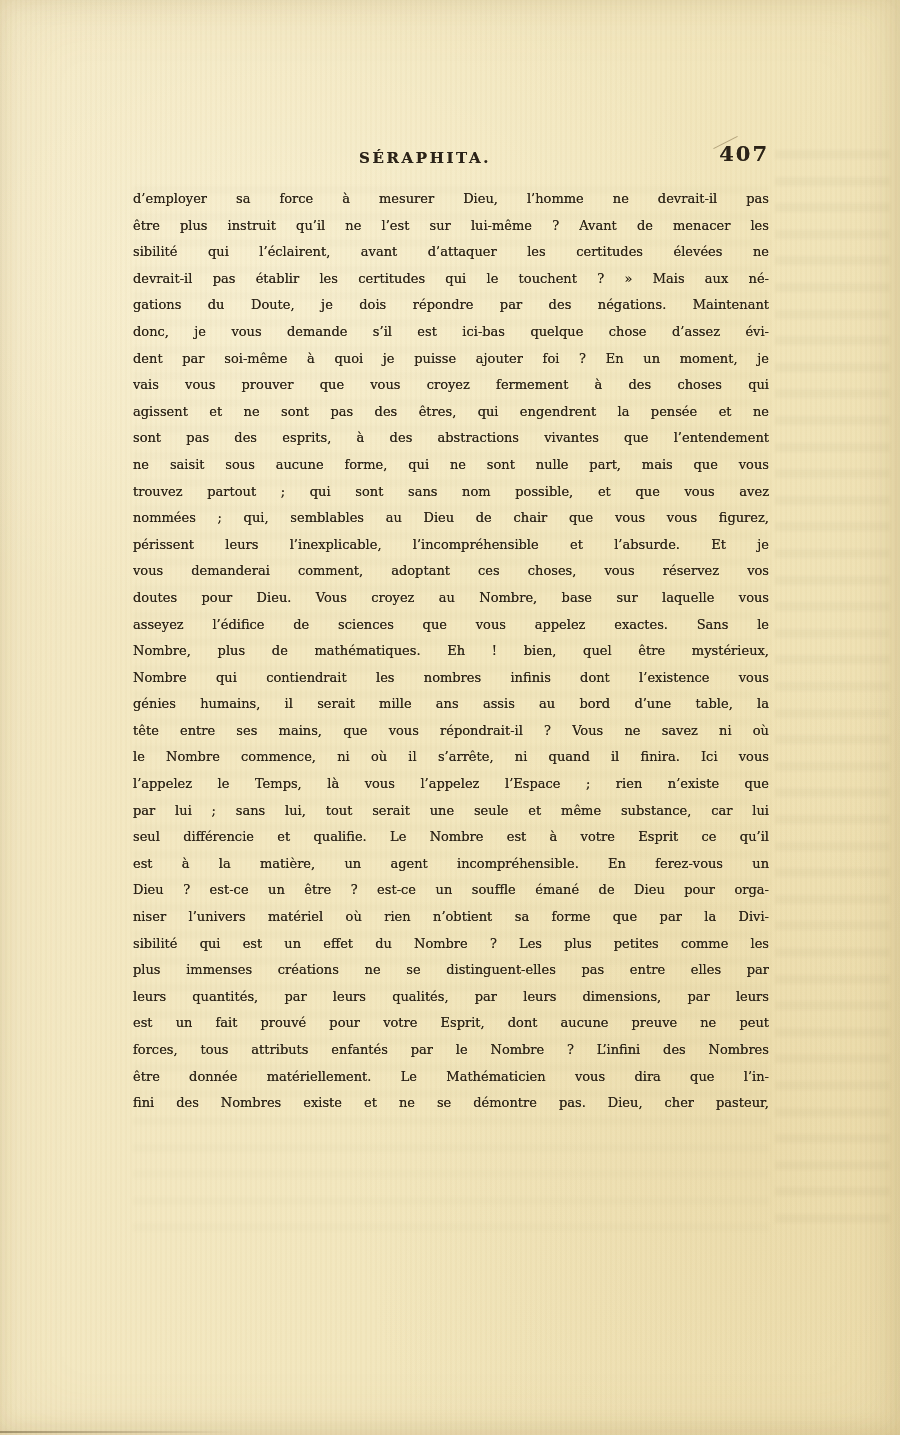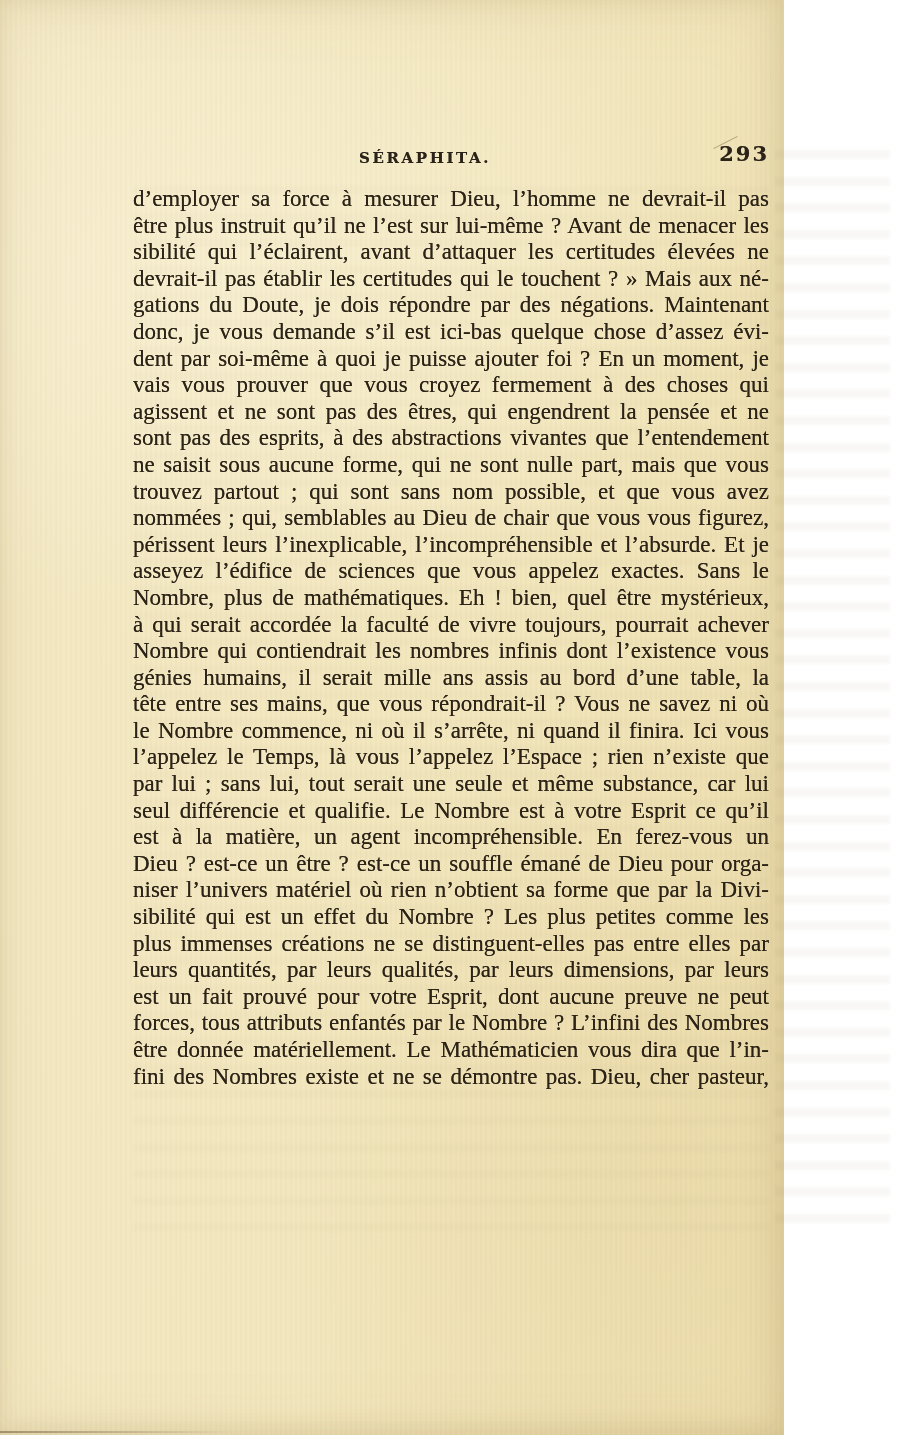--- a/index.html
+++ b/index.html
@@ -7,21 +7,21 @@
     padding: 0;
   }
   body {
     width: 900px;
     height: 1435px;
     overflow: hidden;
     font-family: "DejaVu Serif", "Liberation Serif", serif;
   }
   .page {
     position: relative;
-    width: 784px;
+    width: 900px;
     height: 1435px;
     background:
       radial-gradient(ellipse 700px 500px at 30% 20%, rgba(255,252,235,0.35), rgba(255,252,235,0) 70%),
       radial-gradient(ellipse 600px 700px at 85% 80%, rgba(215,190,130,0.18), rgba(215,190,130,0) 70%),
       linear-gradient(103deg, #f4e9c6 0%, #f2e6bd 55%, #eddeae 100%);
     box-shadow:
       inset 0 0 70px rgba(160,130,70,0.10),
       inset -10px 0 28px rgba(160,130,70,0.12),
       inset 0 -6px 18px rgba(160,130,70,0.10);
     color: #2b2318;
@@ -99,64 +99,64 @@
     text-shadow: 0 0 0.5px rgba(43,35,24,0.6);
   }
   .text-block {
     position: absolute;
     left: 133px; top: 186px;
     width: 636px;
   }
   .text-block .line {
     height: 26.6px;
     line-height: 26.6px;
-    font-size: 23px;
+    font-size: 13px;
     text-align: justify;
     text-align-last: justify;
     white-space: normal;
     color: #2b2318;
     text-shadow: 0 0 0.45px rgba(40,31,15,0.75);
     overflow: hidden;
-    font-family: Liberation Serif, serif;
   }
 </style>
 </head>
 <body>
 
 <div class="page">
 
   <div class="grain"></div>
   <div class="ghost ghost-body"></div>
   <div class="ghost ghost-right"></div>
   <div class="scratch"></div>
   <div class="bottom-edge"></div>
 
   <header class="running-head">
     <span class="head-title">SÉRAPHITA.</span>
-    <span class="page-num">293</span>
+    <span class="page-num">407</span>
   </header>
 
   <main class="text-block">
       <div class="line">d’employer sa force à mesurer Dieu, l’homme ne devrait-il pas</div>
       <div class="line">être plus instruit qu’il ne l’est sur lui-même ? Avant de menacer les</div>
       <div class="line">sibilité qui l’éclairent, avant d’attaquer les certitudes élevées ne</div>
       <div class="line">devrait-il pas établir les certitudes qui le touchent ? » Mais aux né-</div>
       <div class="line">gations du Doute, je dois répondre par des négations. Maintenant</div>
       <div class="line">donc, je vous demande s’il est ici-bas quelque chose d’assez évi-</div>
       <div class="line">dent par soi-même à quoi je puisse ajouter foi ? En un moment, je</div>
       <div class="line">vais vous prouver que vous croyez fermement à des choses qui</div>
       <div class="line">agissent et ne sont pas des êtres, qui engendrent la pensée et ne</div>
       <div class="line">sont pas des esprits, à des abstractions vivantes que l’entendement</div>
       <div class="line">ne saisit sous aucune forme, qui ne sont nulle part, mais que vous</div>
       <div class="line">trouvez partout ; qui sont sans nom possible, et que vous avez</div>
       <div class="line">nommées ; qui, semblables au Dieu de chair que vous vous figurez,</div>
       <div class="line">périssent leurs l’inexplicable, l’incompréhensible et l’absurde. Et je</div>
+      <div class="line">vous demanderai comment, adoptant ces choses, vous réservez vos</div>
+      <div class="line">doutes pour Dieu. Vous croyez au Nombre, base sur laquelle vous</div>
       <div class="line">asseyez l’édifice de sciences que vous appelez exactes. Sans le</div>
       <div class="line">Nombre, plus de mathématiques. Eh ! bien, quel être mystérieux,</div>
-      <div class="line">à qui serait accordée la faculté de vivre toujours, pourrait achever</div>
       <div class="line">Nombre qui contiendrait les nombres infinis dont l’existence vous</div>
       <div class="line">génies humains, il serait mille ans assis au bord d’une table, la</div>
       <div class="line">tête entre ses mains, que vous répondrait-il ? Vous ne savez ni où</div>
       <div class="line">le Nombre commence, ni où il s’arrête, ni quand il finira. Ici vous</div>
       <div class="line">l’appelez le Temps, là vous l’appelez l’Espace ; rien n’existe que</div>
       <div class="line">par lui ; sans lui, tout serait une seule et même substance, car lui</div>
       <div class="line">seul différencie et qualifie. Le Nombre est à votre Esprit ce qu’il</div>
       <div class="line">est à la matière, un agent incompréhensible. En ferez-vous un</div>
       <div class="line">Dieu ? est-ce un être ? est-ce un souffle émané de Dieu pour orga-</div>
       <div class="line">niser l’univers matériel où rien n’obtient sa forme que par la Divi-</div>

